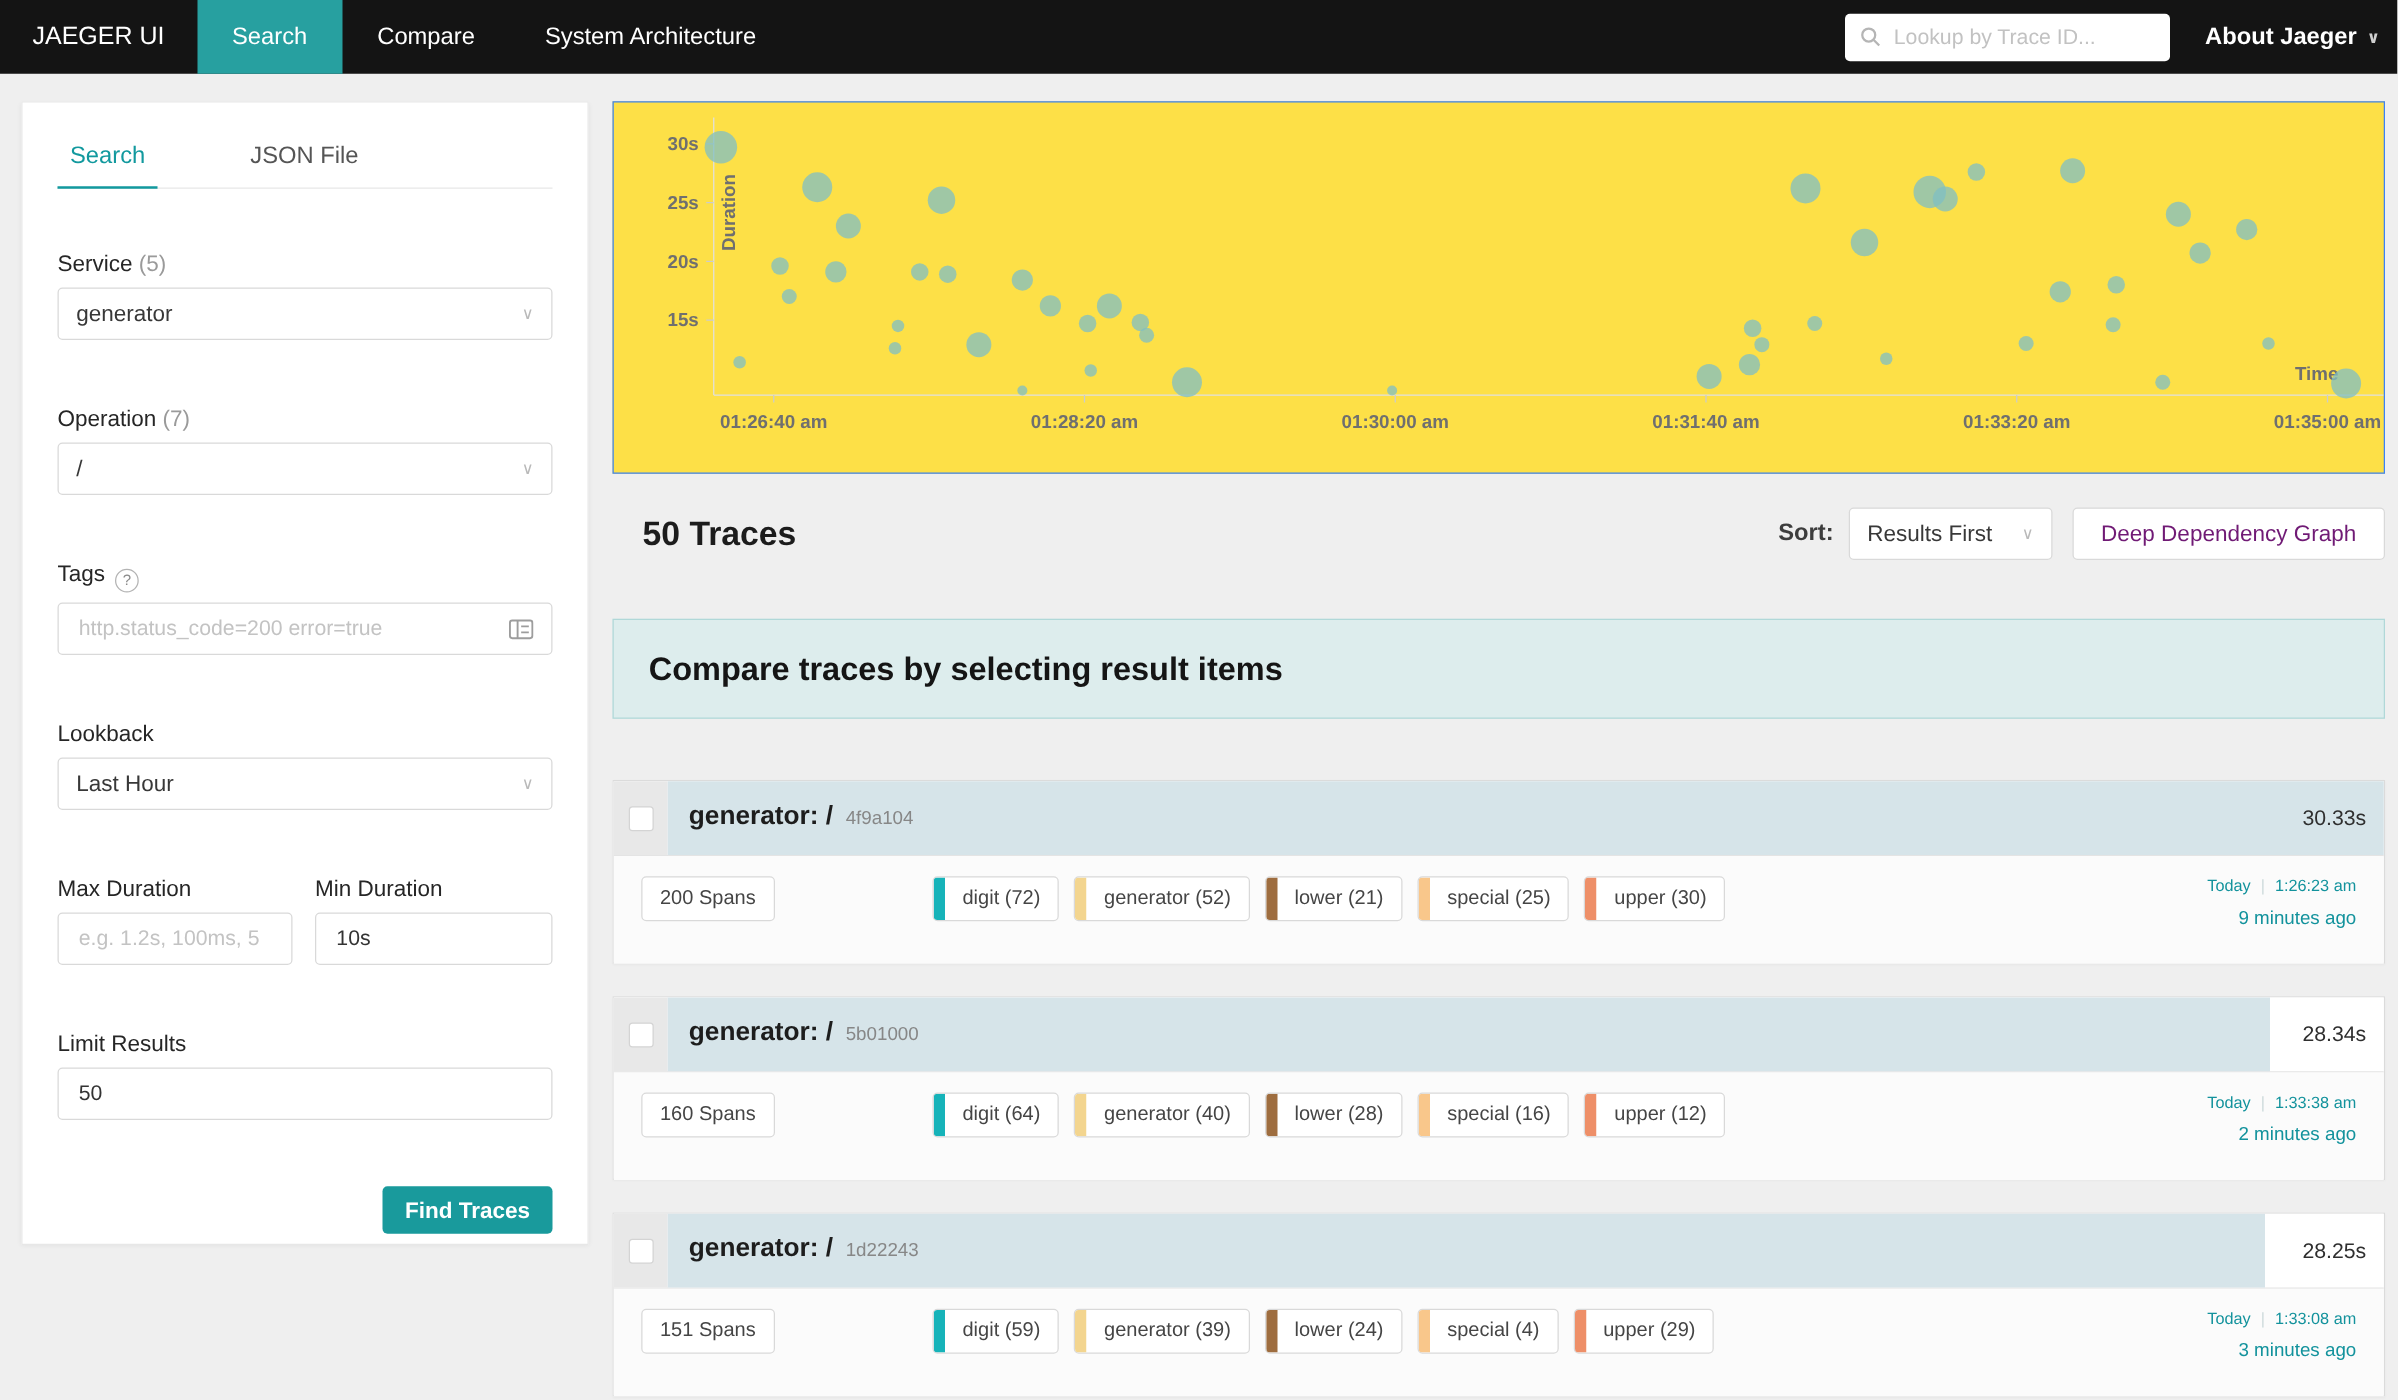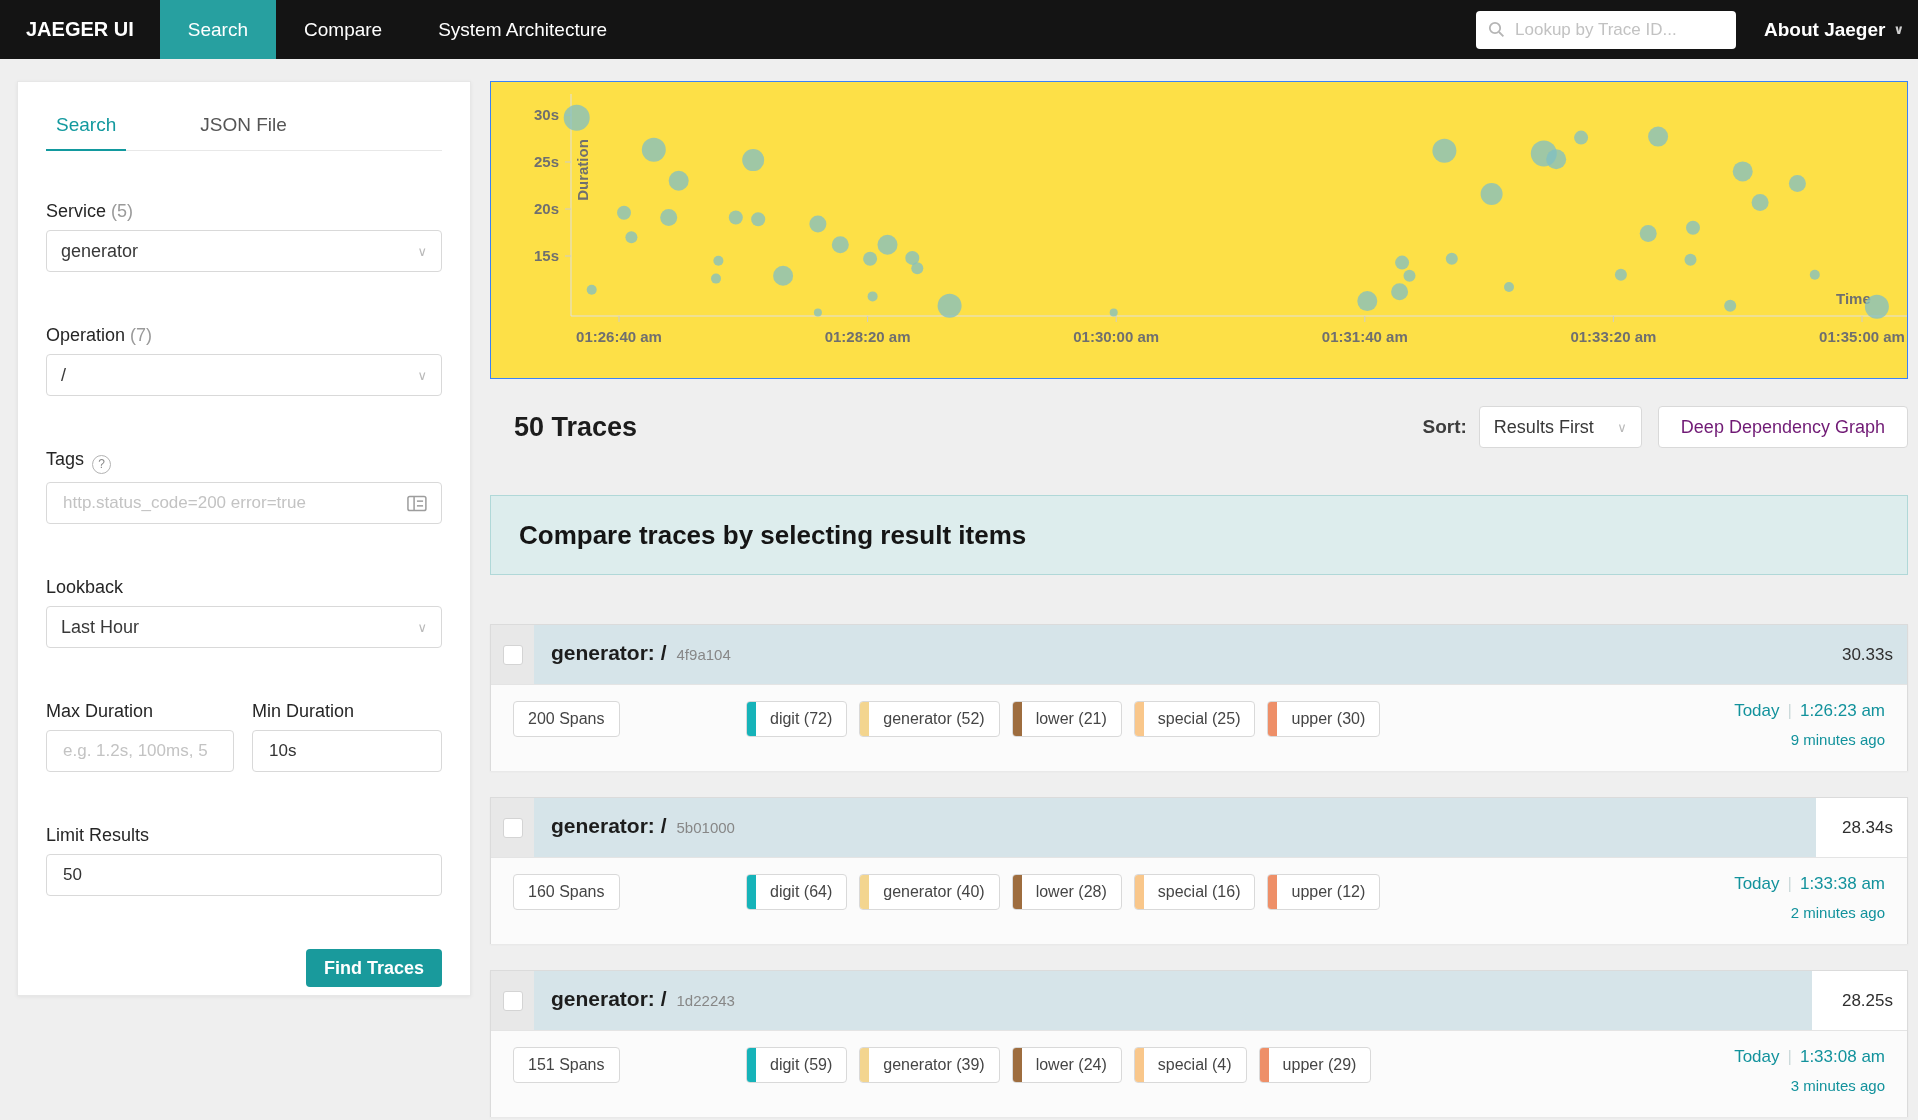--- a/index.html
+++ b/index.html
@@ -6,21 +6,21 @@
   html,body { margin:0; padding:0; }
   body {
     width:1918px; height:1120px; overflow:hidden; position:relative;
     background:#efefef;
     font-family:"Liberation Sans","DejaVu Sans",sans-serif;
     -webkit-font-smoothing:antialiased;
   }
   
   .navbar { position:absolute; top:0; left:0; width:1918px; height:59px;
     background:#141414; display:flex; align-items:center; z-index:10; }
-  .brand { color:#fff; font-weight:bold; font-size:20px; padding:0 26px; white-space:nowrap; }
+  .brand { color:#fff; font-weight:normal; font-size:20px; padding:0 26px; white-space:nowrap; }
   .nav-tab { height:59px; display:flex; align-items:center; padding:0 28px;
     color:#fff; font-size:19px; cursor:pointer; white-space:nowrap; }
   .nav-tab.active { background:#27a0a0; }
   .nav-spacer { flex:1; }
   .trace-lookup { width:260px; height:38px; background:#fff; border-radius:4px;
     display:flex; align-items:center; padding:0 12px; margin-right:28px; }
   .trace-lookup svg { flex:0 0 auto; margin-right:8px; }
   .trace-lookup input { border:none; outline:none; font-size:17px; width:100%;
     color:#333; background:transparent; font-family:inherit; }
   .trace-lookup input::placeholder { color:#c2c2c2; }
@@ -93,21 +93,21 @@
   .trace-body { position:relative; height:86px; background:#fbfbfb; }
   .spans-btn { position:absolute; left:22px; top:16px; height:36px; background:#fff;
     border:1px solid #d9d9d9; border-radius:4px; font-size:16px; color:#454545;
     padding:0 14px; cursor:pointer; font-family:inherit; }
   .pills { position:absolute; left:255px; top:16px; display:flex; }
   .pill { display:inline-flex; align-items:stretch; background:#fff; border:1px solid #d9d9d9;
     border-radius:4px; height:36px; margin-right:12px; overflow:hidden; }
   .stripe { width:9px; }
   .pill-label { padding:0 14px; line-height:34px; font-size:16px; color:#454545; }
   .dates { position:absolute; right:22px; top:16px; text-align:right; }
-  .date-line1 { font-size:17px; color:#12929c; }
+  .date-line1 { font-size:13px; color:#12929c; }
   .date-sep { color:#ccdadb; padding:0 8px; }
   .rel-time { font-size:15px; color:#12929c; margin-top:10px; }
 </style>
 </head>
 <body>
 
 <header class="navbar">
   <div class="brand">JAEGER UI</div>
   <div class="nav-tab active">
       <span>Search</span>

